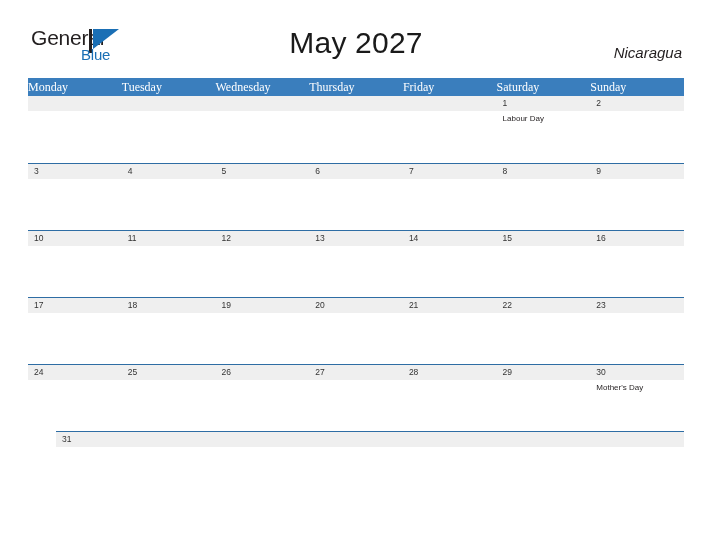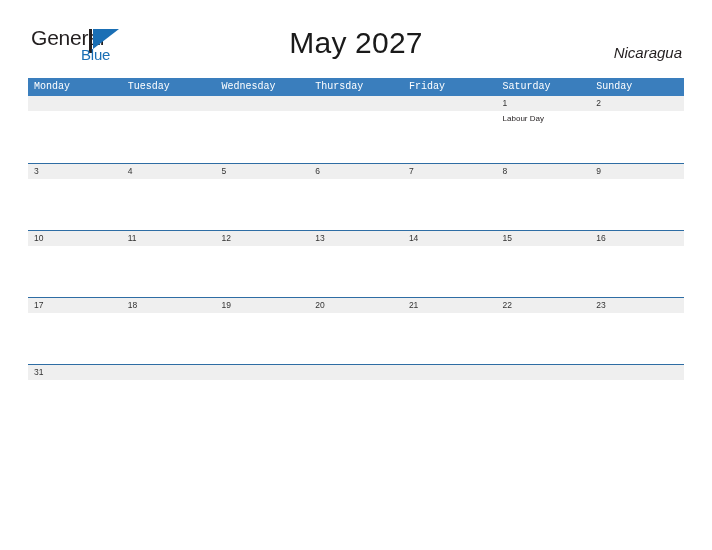--- a/index.html
+++ b/index.html
@@ -94,25 +94,25 @@
   }
 
   .dow-row {
     display: flex;
     background: #3a7ebd;
     height: 18px;
   }
   .dow-cell {
     flex: 1 1 0;
     color: #ffffff;
-    font-size: 10px;
+    font-size: 12px;
     line-height: 18px;
-    padding-left: 6px;
-    box-sizing: border-box;
-    font-family: Liberation Mono, monospace;
+    padding-left: 0;
+    box-sizing: border-box;
+    font-family: Liberation Serif, serif;
     white-space: nowrap;
   }
 
   .week-row {
     position: relative;
     height: 67px;
     border-top: 1px solid #2e6da4;
     box-sizing: border-box;
   }
   .week-row:first-of-type {
@@ -141,20 +141,21 @@
     flex: 1 1 0;
     font-size: 8px;
     line-height: 11px;
     color: #231f20;
     padding: 2px 4px 0 6px;
     box-sizing: border-box;
     font-family: "Liberation Sans", sans-serif;
   }
   .week-last {
     border-bottom: 6px solid #a3a3a3;
+    margin-left: 28px;
   }
 </style>
 </head>
 <body>
 
 <div class="page">
 
   <div class="topbar">
 
     <div class="logo">
@@ -259,20 +260,42 @@
           <div class="events">
             <div class="evt-cell"></div>
             <div class="evt-cell"></div>
             <div class="evt-cell"></div>
             <div class="evt-cell"></div>
             <div class="evt-cell"></div>
             <div class="evt-cell"></div>
             <div class="evt-cell"></div>
           </div>
         </div>
+        <div class="week-row">
+          <div class="numbers">
+            <div class="num-cell">24</div>
+            <div class="num-cell">25</div>
+            <div class="num-cell">26</div>
+            <div class="num-cell">27</div>
+            <div class="num-cell">28</div>
+            <div class="num-cell">29</div>
+            <div class="num-cell">30</div>
+          </div>
+          <div class="events">
+            <div class="evt-cell"></div>
+            <div class="evt-cell"></div>
+            <div class="evt-cell"></div>
+            <div class="evt-cell"></div>
+            <div class="evt-cell"></div>
+            <div class="evt-cell"></div>
+            <div class="evt-cell">
+              <div>Mother's Day</div>
+            </div>
+          </div>
+        </div>
         <div class="week-row week-last">
           <div class="numbers">
             <div class="num-cell">31</div>
             <div class="num-cell"></div>
             <div class="num-cell"></div>
             <div class="num-cell"></div>
             <div class="num-cell"></div>
             <div class="num-cell"></div>
             <div class="num-cell"></div>
           </div>

